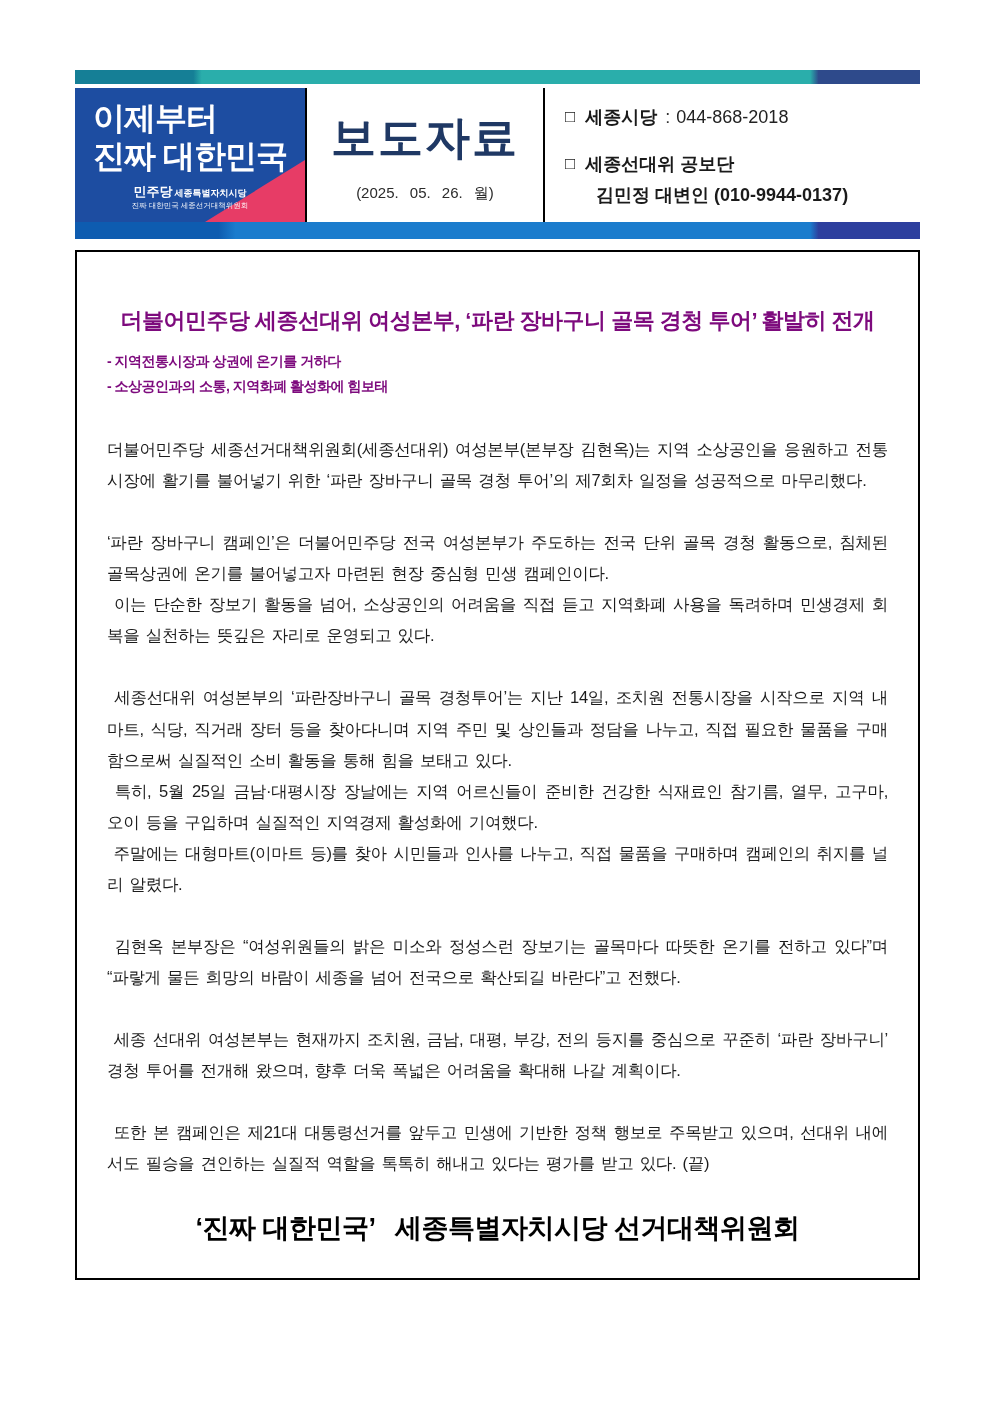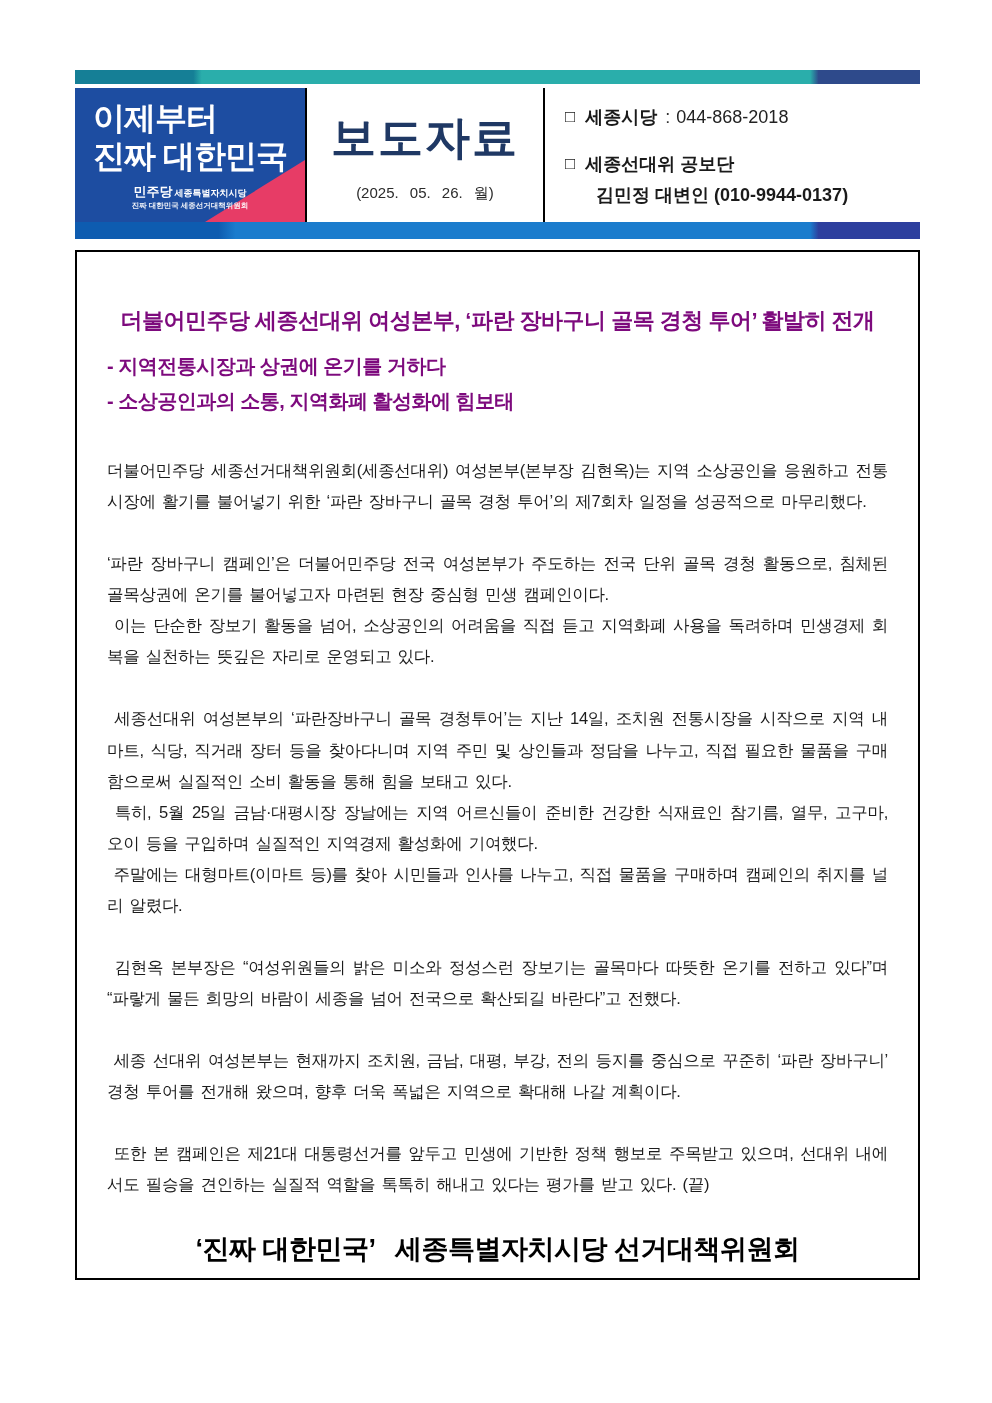--- a/index.html
+++ b/index.html
@@ -21,21 +21,21 @@
   .header-row{display:flex;height:134px;align-items:stretch;}
   .logo-box{
     width:230px;background:#1d4da1;color:#fff;position:relative;overflow:hidden;
     display:flex;flex-direction:column;justify-content:center;align-items:center;
   }
   .logo-main{font-weight:800;font-size:32px;line-height:1.18;letter-spacing:-1px;text-align:left;z-index:2;}
   .logo-brand{margin-top:9px;text-align:center;z-index:2;line-height:1.25;}
   .brand-line1{font-size:10px;}
   .brand-bold{font-size:13px;font-weight:800;}
   .brand-rest{font-size:9px;font-weight:700;margin-left:2px;}
-  .brand-sub{font-size:7.5px;font-weight:700;opacity:.92;}
+  .brand-sub{font-size:7.5px;font-weight:400;opacity:.92;}
   .red-triangle{
     position:absolute;right:0;bottom:0;width:100px;height:62px;
     background:#e73c66;clip-path:polygon(100% 0,100% 100%,0 100%);z-index:1;
   }
   .v-divider{width:2px;background:#000;}
   .center-col{
     width:236px;display:flex;flex-direction:column;
     align-items:center;justify-content:center;
   }
   .doc-type{color:#1f3864;font-size:45px;font-weight:800;letter-spacing:2px;}
@@ -63,21 +63,21 @@
   .content-box{
     margin-top:11px;border:2px solid #000;height:1030px;box-sizing:border-box;
     padding:50px 30px 22px 30px;display:flex;flex-direction:column;
   }
   .title{
     color:#7d0a7d;font-weight:800;font-size:22px;line-height:1.7;
     text-align:center;padding:0 8px;letter-spacing:-0.5px;
   }
   .subtitles{margin-top:10px;}
   .subtitle{
-    color:#7d0a7d;font-weight:800;font-size:20px;line-height:1.75;
+    color:#7d0a7d;font-weight:800;font-size:14px;line-height:1.75;
     letter-spacing:-0.5px;
   }
   .body-text{margin-top:36px;}
   .body-text p{
     margin:0 0 31px 0;font-size:16.5px;line-height:1.88;color:#1c1c1c;
     white-space:pre-wrap;text-align:justify;word-spacing:2px;letter-spacing:-0.3px;
   }
   .doc-footer{
     margin-top:auto;text-align:center;font-weight:800;font-size:27px;
     color:#000;padding-bottom:22px;letter-spacing:-0.5px;white-space:pre-wrap;
@@ -144,21 +144,21 @@
     </div>
 
     <div class="body-text">
       <p>더불어민주당 세종선거대책위원회(세종선대위) 여성본부(본부장 김현옥)는 지역 소상공인을 응원하고 전통시장에 활기를 불어넣기 위한 ‘파란 장바구니 골목 경청 투어’의 제7회차 일정을 성공적으로 마무리했다.</p>
       <p>‘파란 장바구니 캠페인’은 더불어민주당 전국 여성본부가 주도하는 전국 단위 골목 경청 활동으로, 침체된 골목상권에 온기를 불어넣고자 마련된 현장 중심형 민생 캠페인이다.
  이는 단순한 장보기 활동을 넘어, 소상공인의 어려움을 직접 듣고 지역화폐 사용을 독려하며 민생경제 회복을 실천하는 뜻깊은 자리로 운영되고 있다.</p>
       <p> 세종선대위 여성본부의 ‘파란장바구니 골목 경청투어’는 지난 14일, 조치원 전통시장을 시작으로 지역 내 마트, 식당, 직거래 장터 등을 찾아다니며 지역 주민 및 상인들과 정담을 나누고, 직접 필요한 물품을 구매함으로써 실질적인 소비 활동을 통해 힘을 보태고 있다.
  특히, 5월 25일 금남·대평시장 장날에는 지역 어르신들이 준비한 건강한 식재료인 참기름, 열무, 고구마, 오이 등을 구입하며 실질적인 지역경제 활성화에 기여했다.
  주말에는 대형마트(이마트 등)를 찾아 시민들과 인사를 나누고, 직접 물품을 구매하며 캠페인의 취지를 널리 알렸다.</p>
       <p> 김현옥 본부장은 “여성위원들의 밝은 미소와 정성스런 장보기는 골목마다 따뜻한 온기를 전하고 있다”며 “파랗게 물든 희망의 바람이 세종을 넘어 전국으로 확산되길 바란다”고 전했다.</p>
-      <p> 세종 선대위 여성본부는 현재까지 조치원, 금남, 대평, 부강, 전의 등지를 중심으로 꾸준히 ‘파란 장바구니’ 경청 투어를 전개해 왔으며, 향후 더욱 폭넓은 지역으로 확대해 나갈 계획이다.</p>
+      <p> 세종 선대위 여성본부는 현재까지 조치원, 금남, 대평, 부강, 전의 등지를 중심으로 꾸준히 ‘파란 장바구니’ 경청 투어를 전개해 왔으며, 향후 더욱 폭넓은 어려움을 확대해 나갈 계획이다.</p>
       <p> 또한 본 캠페인은 제21대 대통령선거를 앞두고 민생에 기반한 정책 행보로 주목받고 있으며, 선대위 내에서도 필승을 견인하는 실질적 역할을 톡톡히 해내고 있다는 평가를 받고 있다. (끝)</p>
     </div>
 
     <div class="doc-footer">‘진짜 대한민국’   세종특별자치시당 선거대책위원회</div>
 
   </div>
 
 </div>
 
 </body></html>

